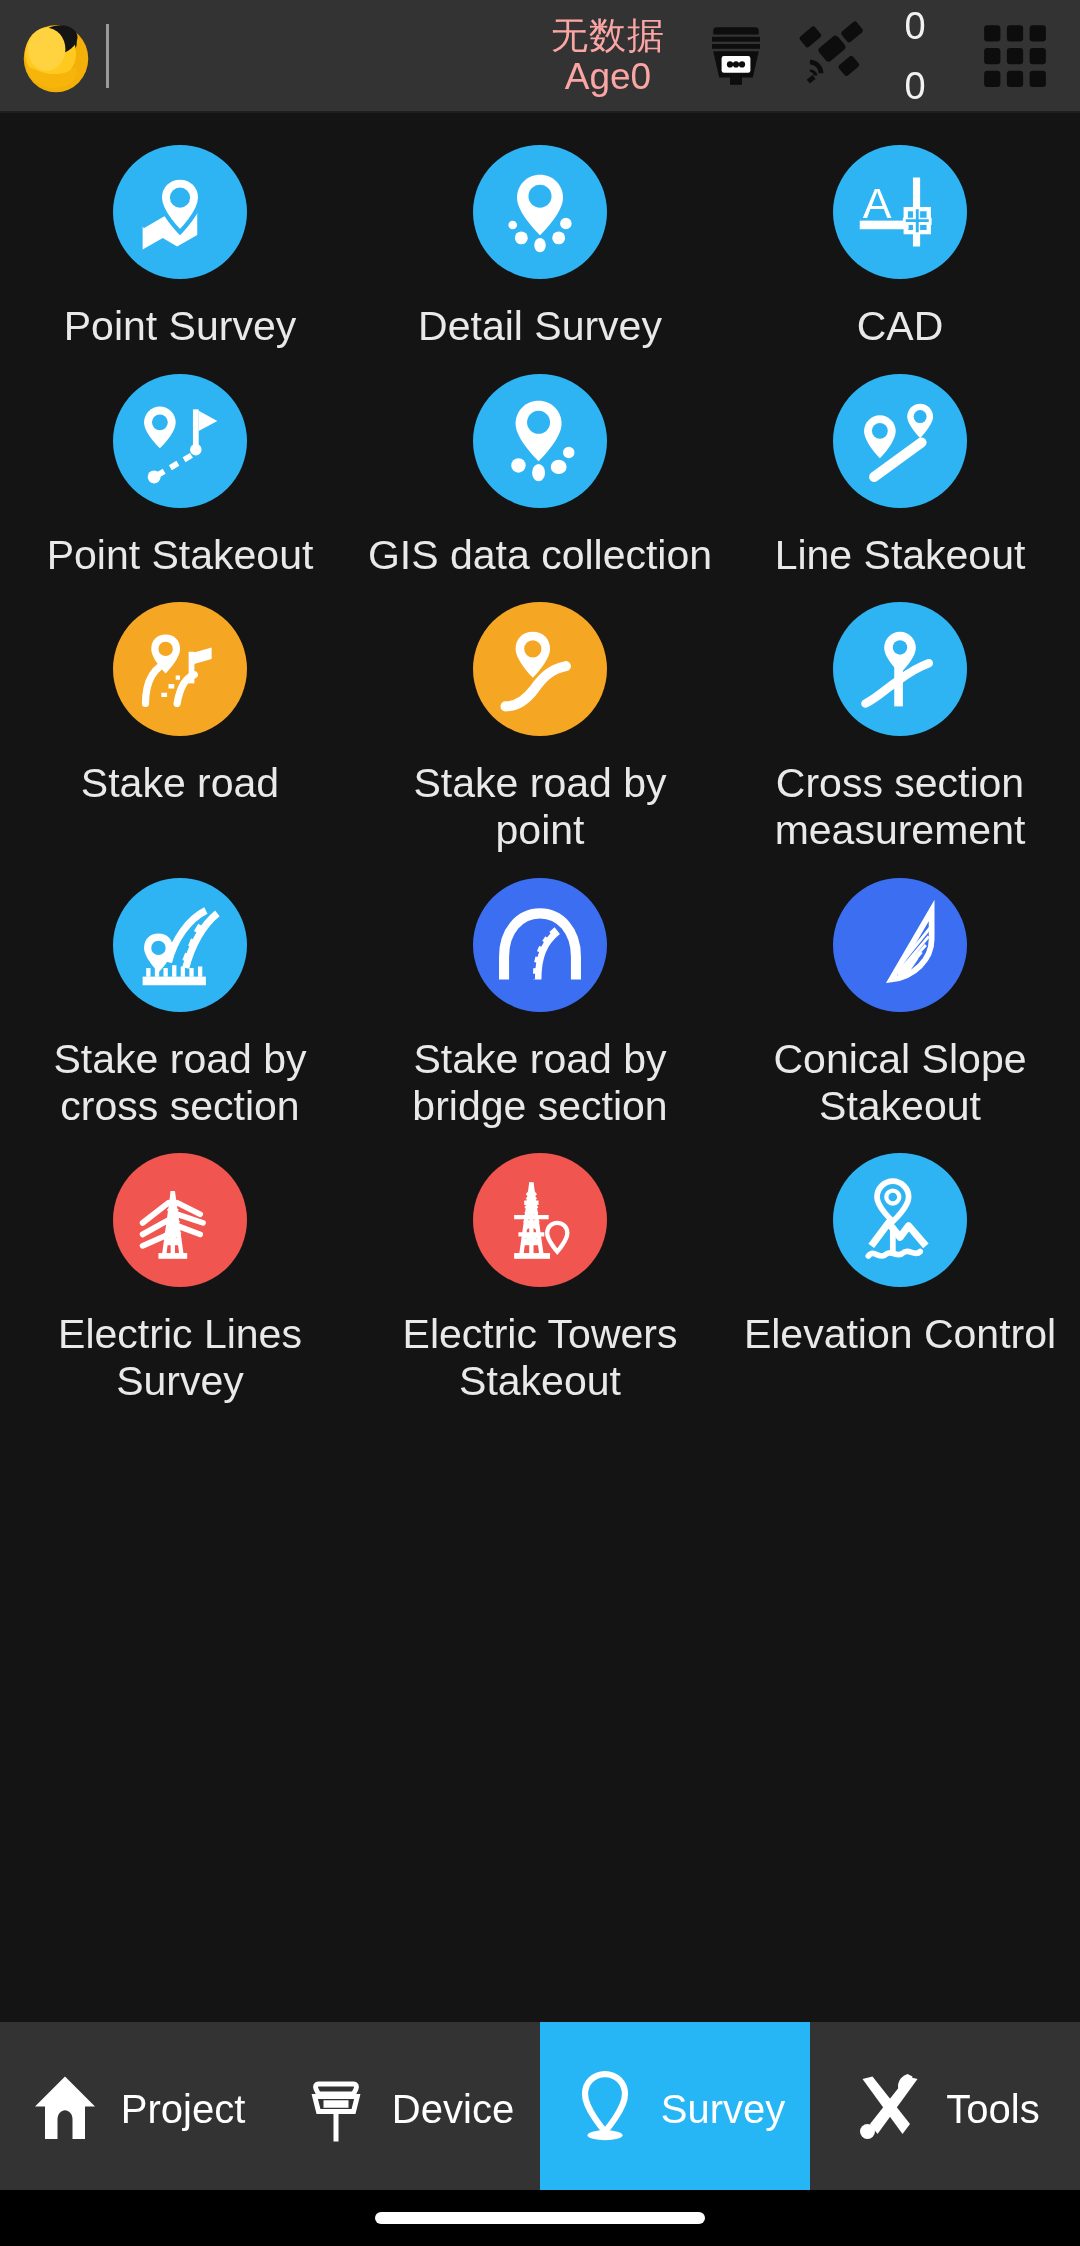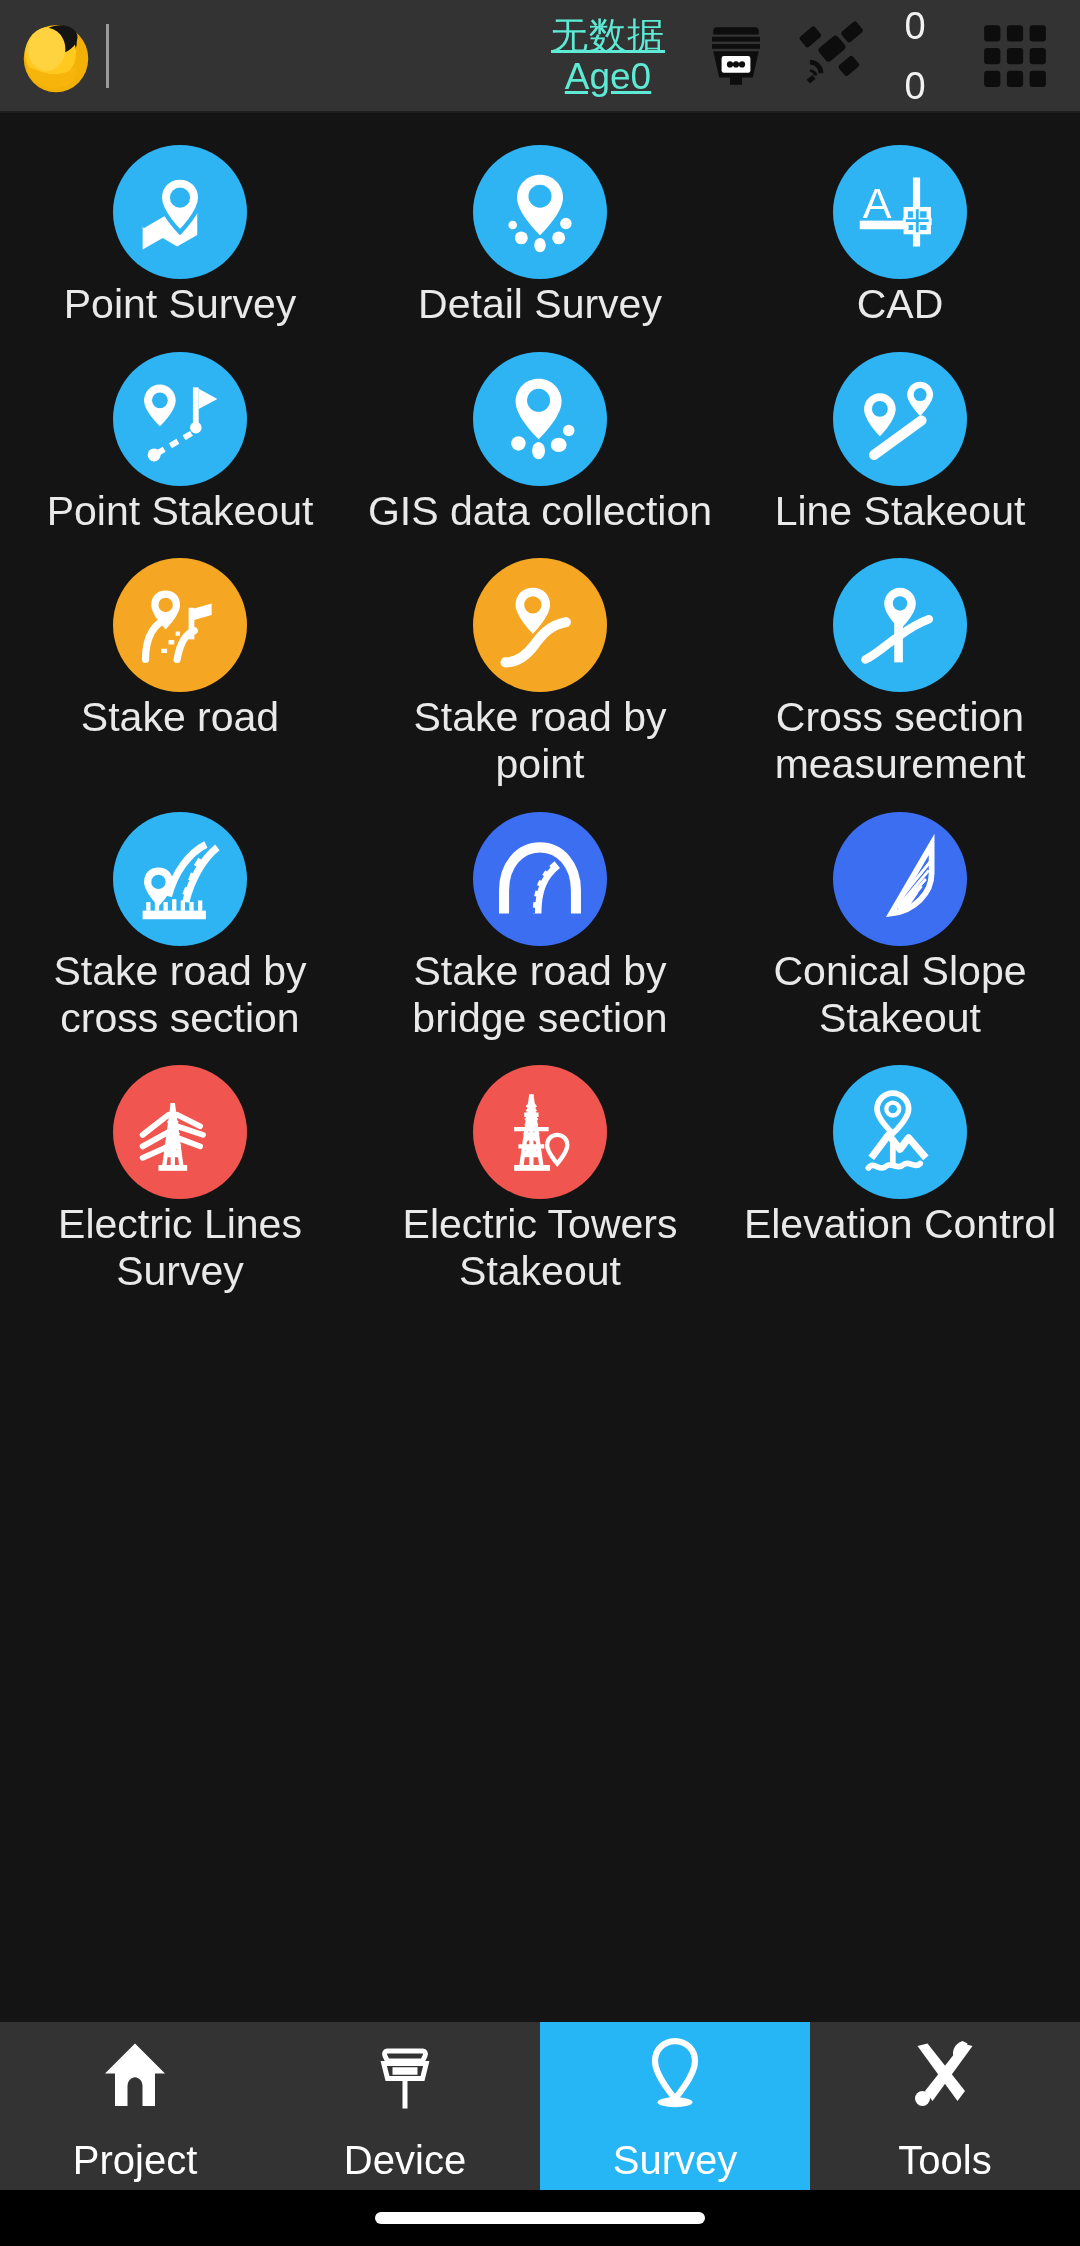--- a/index.html
+++ b/index.html
@@ -17,21 +17,21 @@
     background:#333333;
     display:flex; align-items:center;
     border-bottom:2px solid #1e1e1e;
     position:relative;
   }
   .hdr-logo { width:112px; display:flex; align-items:center; justify-content:center; }
   .hdr-sep { width:3px; height:64px; background:#9a9a9a; margin-left:-6px; }
   .hdr-spacer { flex:1; }
   .hdr-textcol {
     display:flex; flex-direction:column; align-items:center; justify-content:center;
-    color:#5eead4; line-height:1.0; min-width:160px;text-decoration:underline;
+    color:#fca5a5; line-height:1.0; min-width:160px;
   }
   .hdr-textcol .l1 { font-size:37px; letter-spacing:1px; }
   .hdr-textcol .l2 { font-size:37px; margin-top:4px; }
   .hdr-icon { width:96px; display:flex; align-items:center; justify-content:center; }
   .hdr-numcol {
     display:flex; flex-direction:column; align-items:center; justify-content:center;
     color:#f2f2f2; min-width:70px; line-height:1.0;
   }
   .hdr-numcol .n { font-size:38px; }
   .hdr-numcol .n2 { margin-top:22px; }
@@ -43,32 +43,32 @@
   .cell {
     display:flex; flex-direction:column; align-items:center;
     padding:14px 4px 10px 4px;
   }
   .badge {
     width:134px; height:134px; border-radius:50%;
     display:flex; align-items:center; justify-content:center;
     flex:0 0 134px;
   }
   .cell-label {
-    margin-top:2px; color:#e9e9e9; font-size:41px;
+    margin-top:24px; color:#e9e9e9; font-size:41px;
     text-align:center; line-height:1.14; letter-spacing:0px;
     max-width:360px;
   }
 
   
   .tabbar {
     height:168px; flex:0 0 168px;
     background:#333333; display:flex;
   }
   .tab {
-    flex:1; display:flex; flex-direction:column;
+    flex:1; display:flex; flex-direction:row;
     align-items:center; justify-content:center; gap:16px;
   }
   .tab.active { background:#26b5f5;align-items:center; }
   .tab-ico { height:86px; display:flex; align-items:flex-end; justify-content:center; }
   .tab-label { color:#ffffff; font-size:40px; margin-top:6px; }
   .navbar-zone { height:56px; flex:0 0 56px; background:#000; display:flex; align-items:center; justify-content:center; }
   .home-pill { width:330px; height:12px; border-radius:6px; background:#fff; }
 
   svg { display:block; }
 </style>

